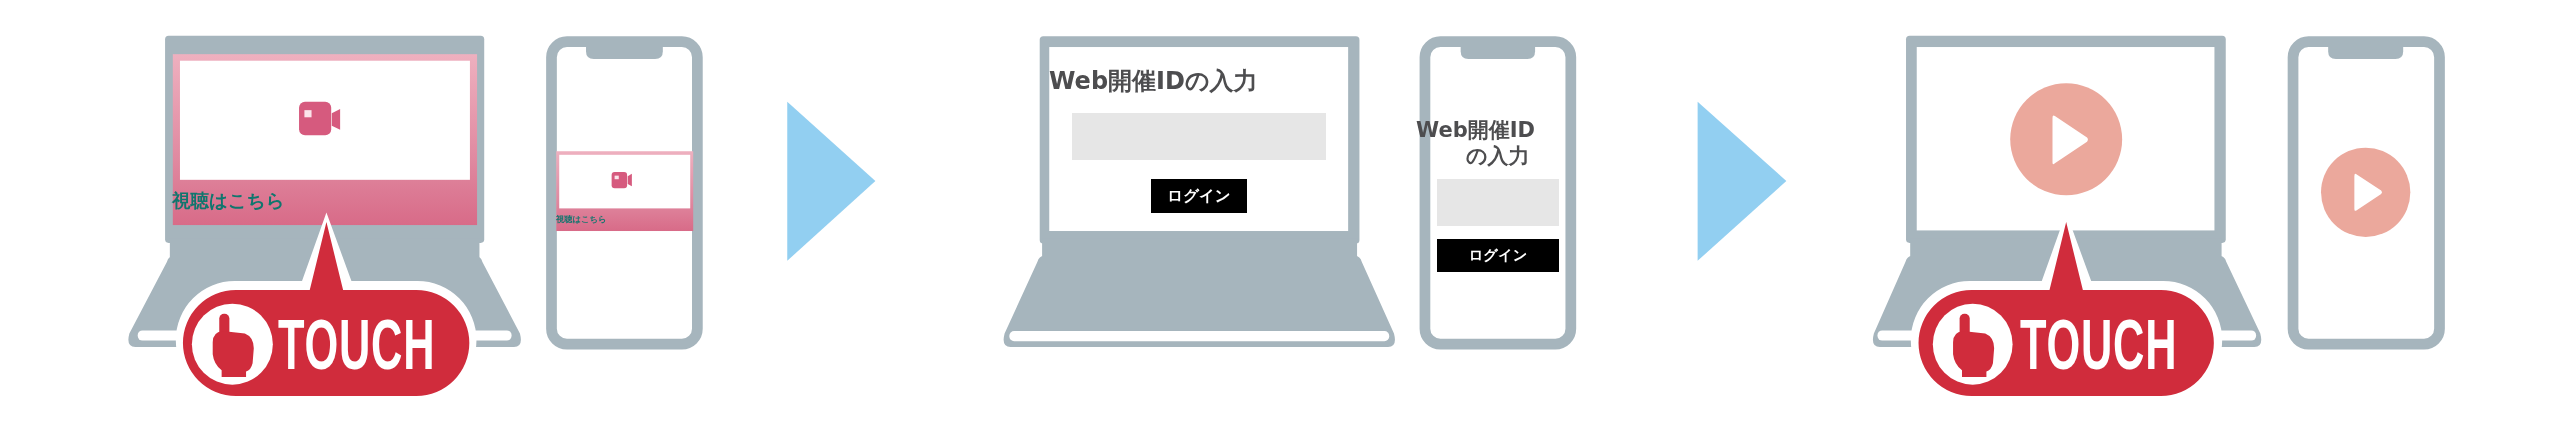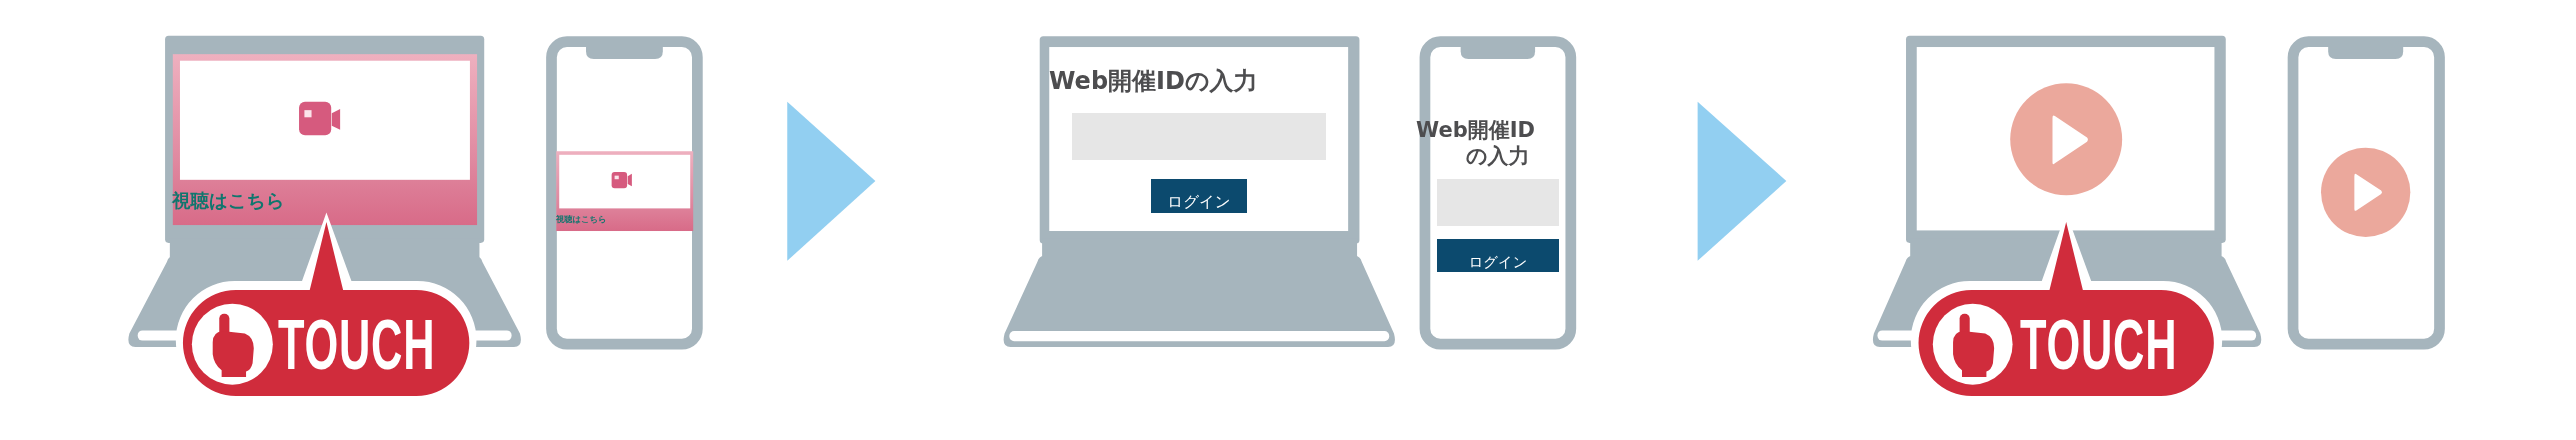--- a/index.html
+++ b/index.html
@@ -5,21 +5,21 @@
   html, body { margin:0; padding:0; background:#ffffff; }
   body { width:2576px; height:440px; position:relative; overflow:hidden;
          font-family:"DejaVu Sans", "Liberation Sans", sans-serif; }
   .abs { position:absolute; }
   svg.layer { position:absolute; left:0; top:0; }
   .txt { position:absolute; white-space:nowrap; text-align:left; }
 
   
   .screen-title { color:#4d4d4f; font-weight:bold; }
   .input-box { background:#e6e6e6; }
-  .login-btn { background:#0c4a6e; color:#ffffff; display:flex; align-items:flex-end; justify-content:center; font-weight:normal; }
+  .login-btn { background:#000000; color:#ffffff; display:flex; align-items:center; justify-content:center; font-weight:bold; }
   .watch-label { color:#0f766e; font-weight:bold; }
   .touch-label { color:#ffffff; font-family:"Liberation Sans", sans-serif; font-weight:bold; letter-spacing:1.2px;
                  transform:scaleX(0.62); transform-origin:left center; }
 </style>
 </head>
 <body>
 
 <svg class="layer" width="2576" height="440" viewBox="0 0 4324 739">
   <defs>
     <linearGradient id="pinkFrame" x1="0" y1="0" x2="0" y2="1">

